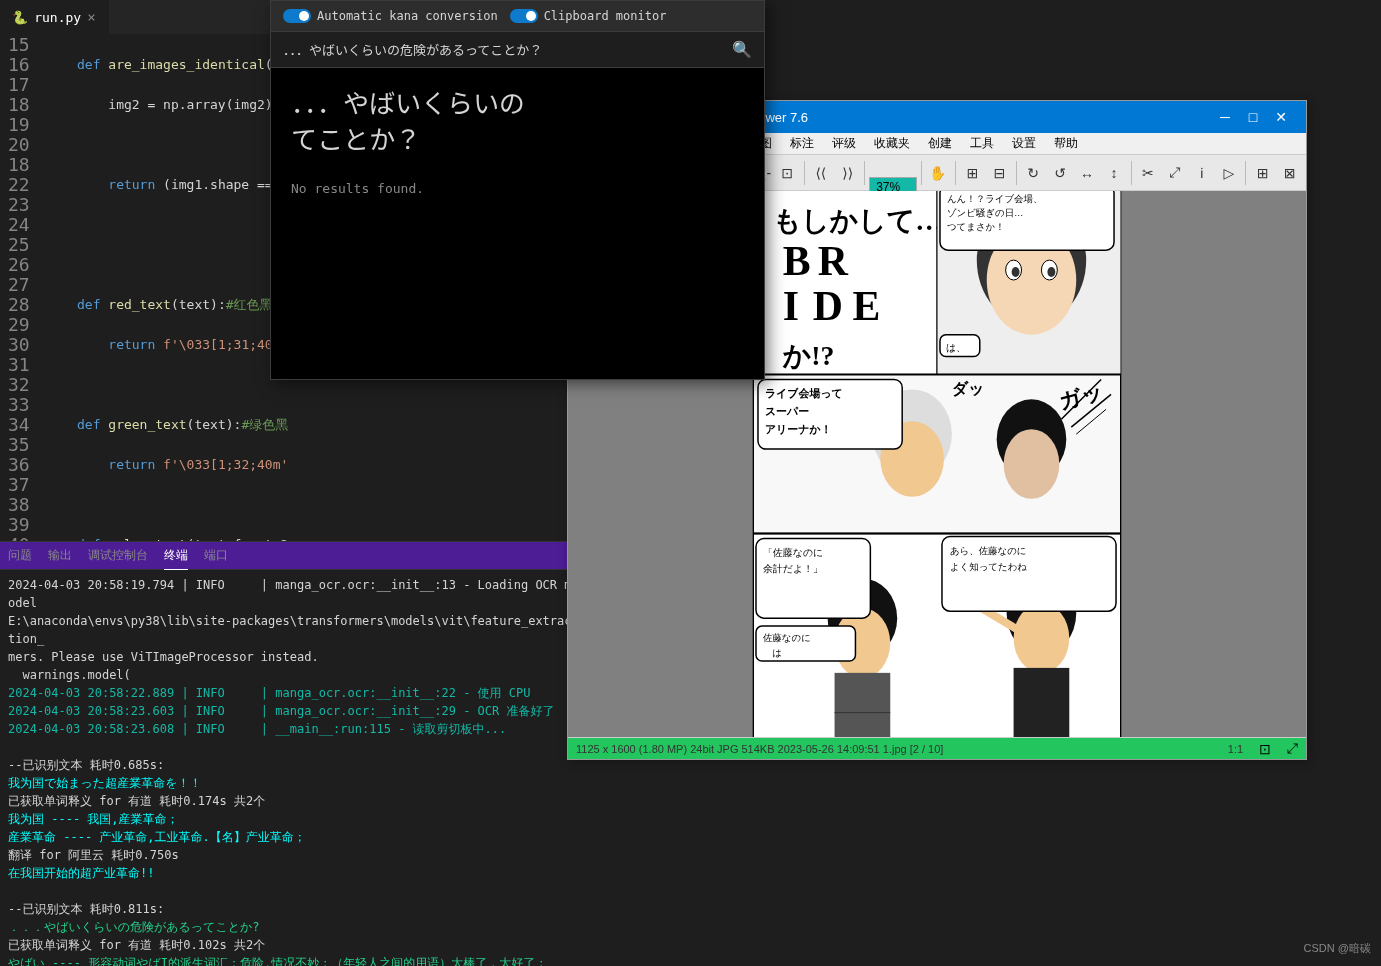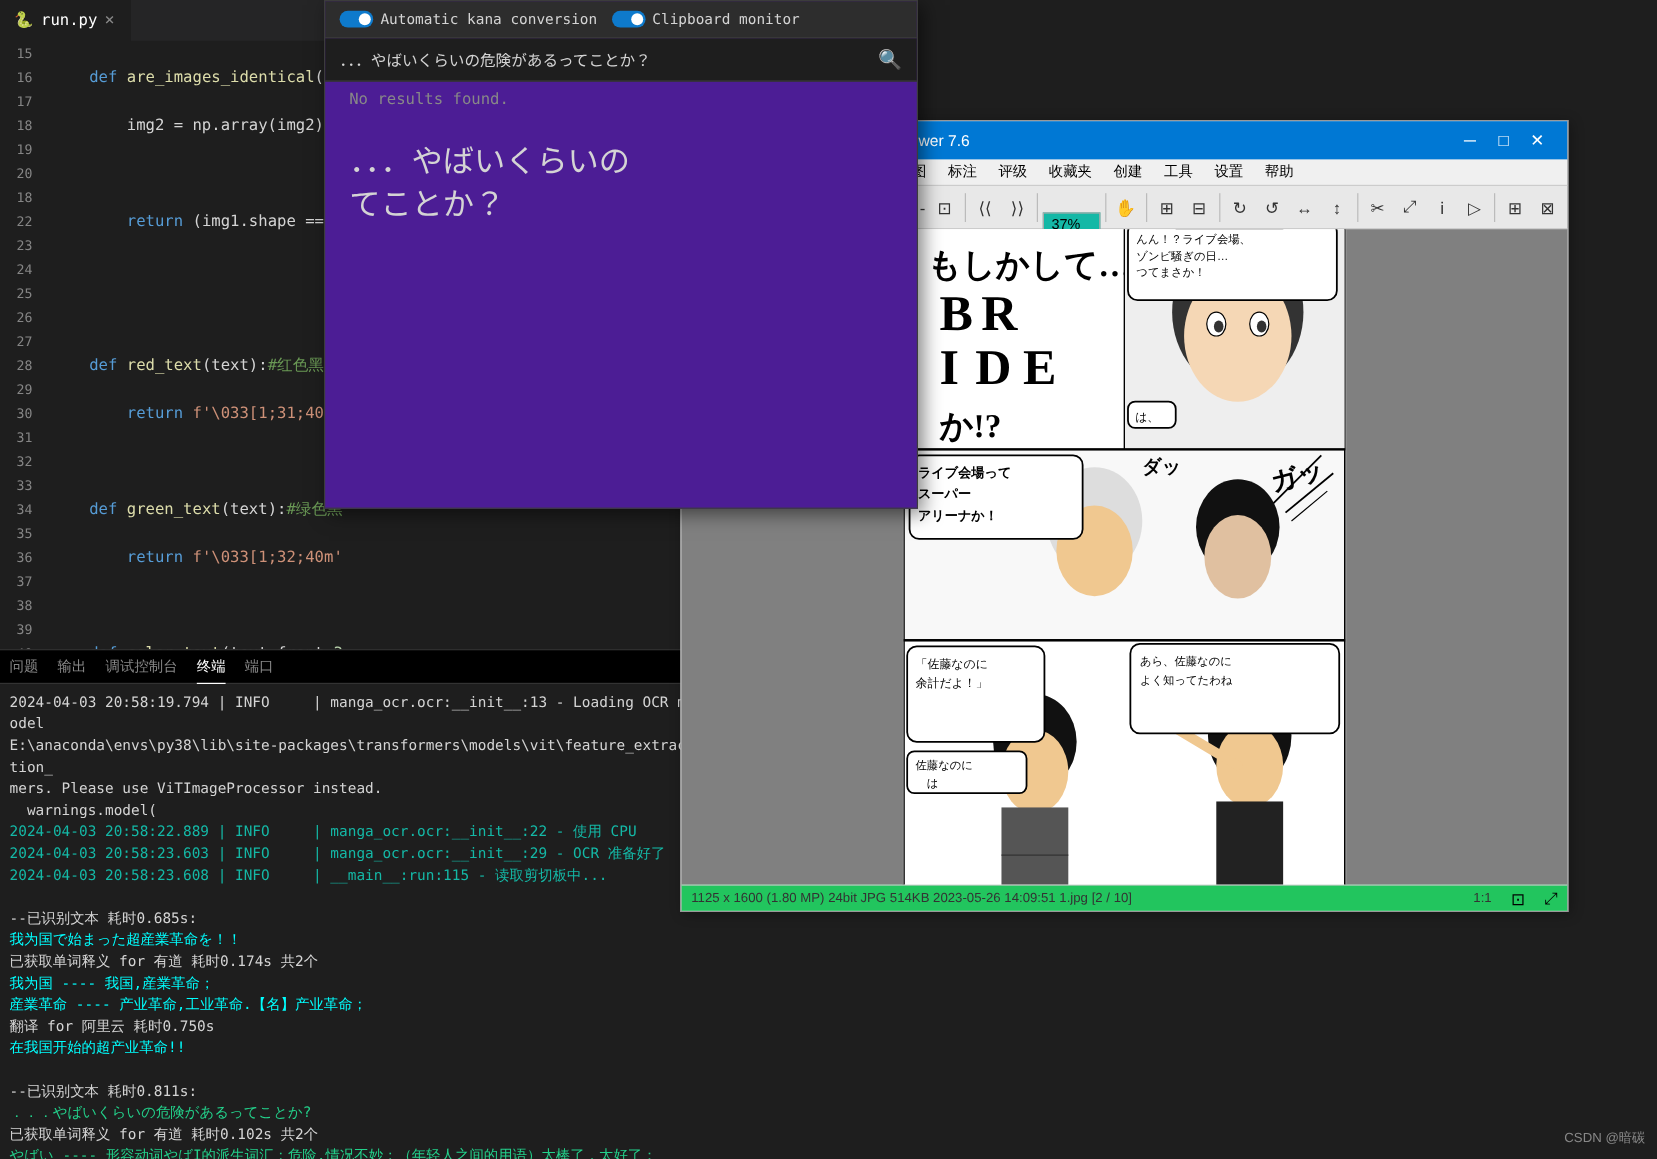--- a/index.html
+++ b/index.html
@@ -48,21 +48,21 @@
     .tab-close {
       font-size: 14px;
       color: #888;
       cursor: pointer;
     }
 
     #line-numbers {
       background: #1e1e1e;
       padding: 0 8px;
       color: #858585;
-      font-size: 11px;
+      font-size: 18px;
       line-height: 20px;
       text-align: right;
       min-width: 35px;
       padding-top: 0;
       user-select: none;
     }
 
     #code-content {
       flex: 1;
       color: #d4d4d4;
@@ -87,21 +87,21 @@
       bottom: 0;
       width: 580px;
       height: 425px;
       background: #1e1e1e;
       border-top: 1px solid #333;
       display: flex;
       flex-direction: column;
     }
 
     #panel-tabs {
-      background: #000000;
+      background: #4c1d95;
       height: 28px;
       display: flex;
       align-items: center;
       padding: 0 8px;
       gap: 16px;
       border-bottom: 1px solid #333;
     }
 
     .panel-tab {
       font-size: 12px;
@@ -129,22 +129,22 @@
     .t-green { color: #14b8a6; }
     .t-cyan { color: #00ffff; }
     .t-bright-green { color: #23d18b; }
 
     
     #dict-popup {
       position: absolute;
       left: 270px;
       top: 0;
       width: 495px;
-      height: 424px;
-      background: #4c1d95;
+      height: 380px;
+      background: #000000;
       border: 1px solid #3c3c3c;
       box-shadow: 4px 4px 15px rgba(0,0,0,0.5);
       display: flex;
       flex-direction: column;
       z-index: 10;
     }
 
     #dict-header {
       background: #2d2d2d;
       padding: 8px 12px;
@@ -496,26 +496,26 @@
       <span class="toggle-switch"></span>
       <span>Clipboard monitor</span>
     </div>
   </div>
 
   <div id="dict-search-bar">
     <input id="dict-search-input" type="text" style="flex: 1 1 0%; background: transparent; border: none; outline: none; color: rgb(212, 212, 212); font-size: 13px; font-family: &quot;Noto Sans JP&quot;, sans-serif;" value="．．．やばいくらいの危険があるってことか？">
     <span id="dict-search-icon" style="color:#888; font-size:16px;">🔍</span>
   </div>
 
-  <div id="dict-no-results" style="padding:8px 20px; color:#888; font-size:13px;">No results found.</div>
-
   <div id="dict-large-text" style="padding:16px 20px; font-size:26px; color:#d4d4d4; font-family:'Noto Sans JP',sans-serif; line-height:1.4;">
     <div>．．．やばいくらいの</div>
     <div>てことか？</div>
   </div>
+
+  <div id="dict-no-results" style="padding:8px 20px; color:#888; font-size:13px;">No results found.</div>
 </div>
 
 <div id="faststone">
 
   <div id="fs-title-bar">
     <span>🖼</span>
     <span>1.jpg - FastStone Image Viewer 7.6</span>
     <div id="fs-window-controls">
       <button class="win-btn">─</button>
       <button class="win-btn">□</button>

